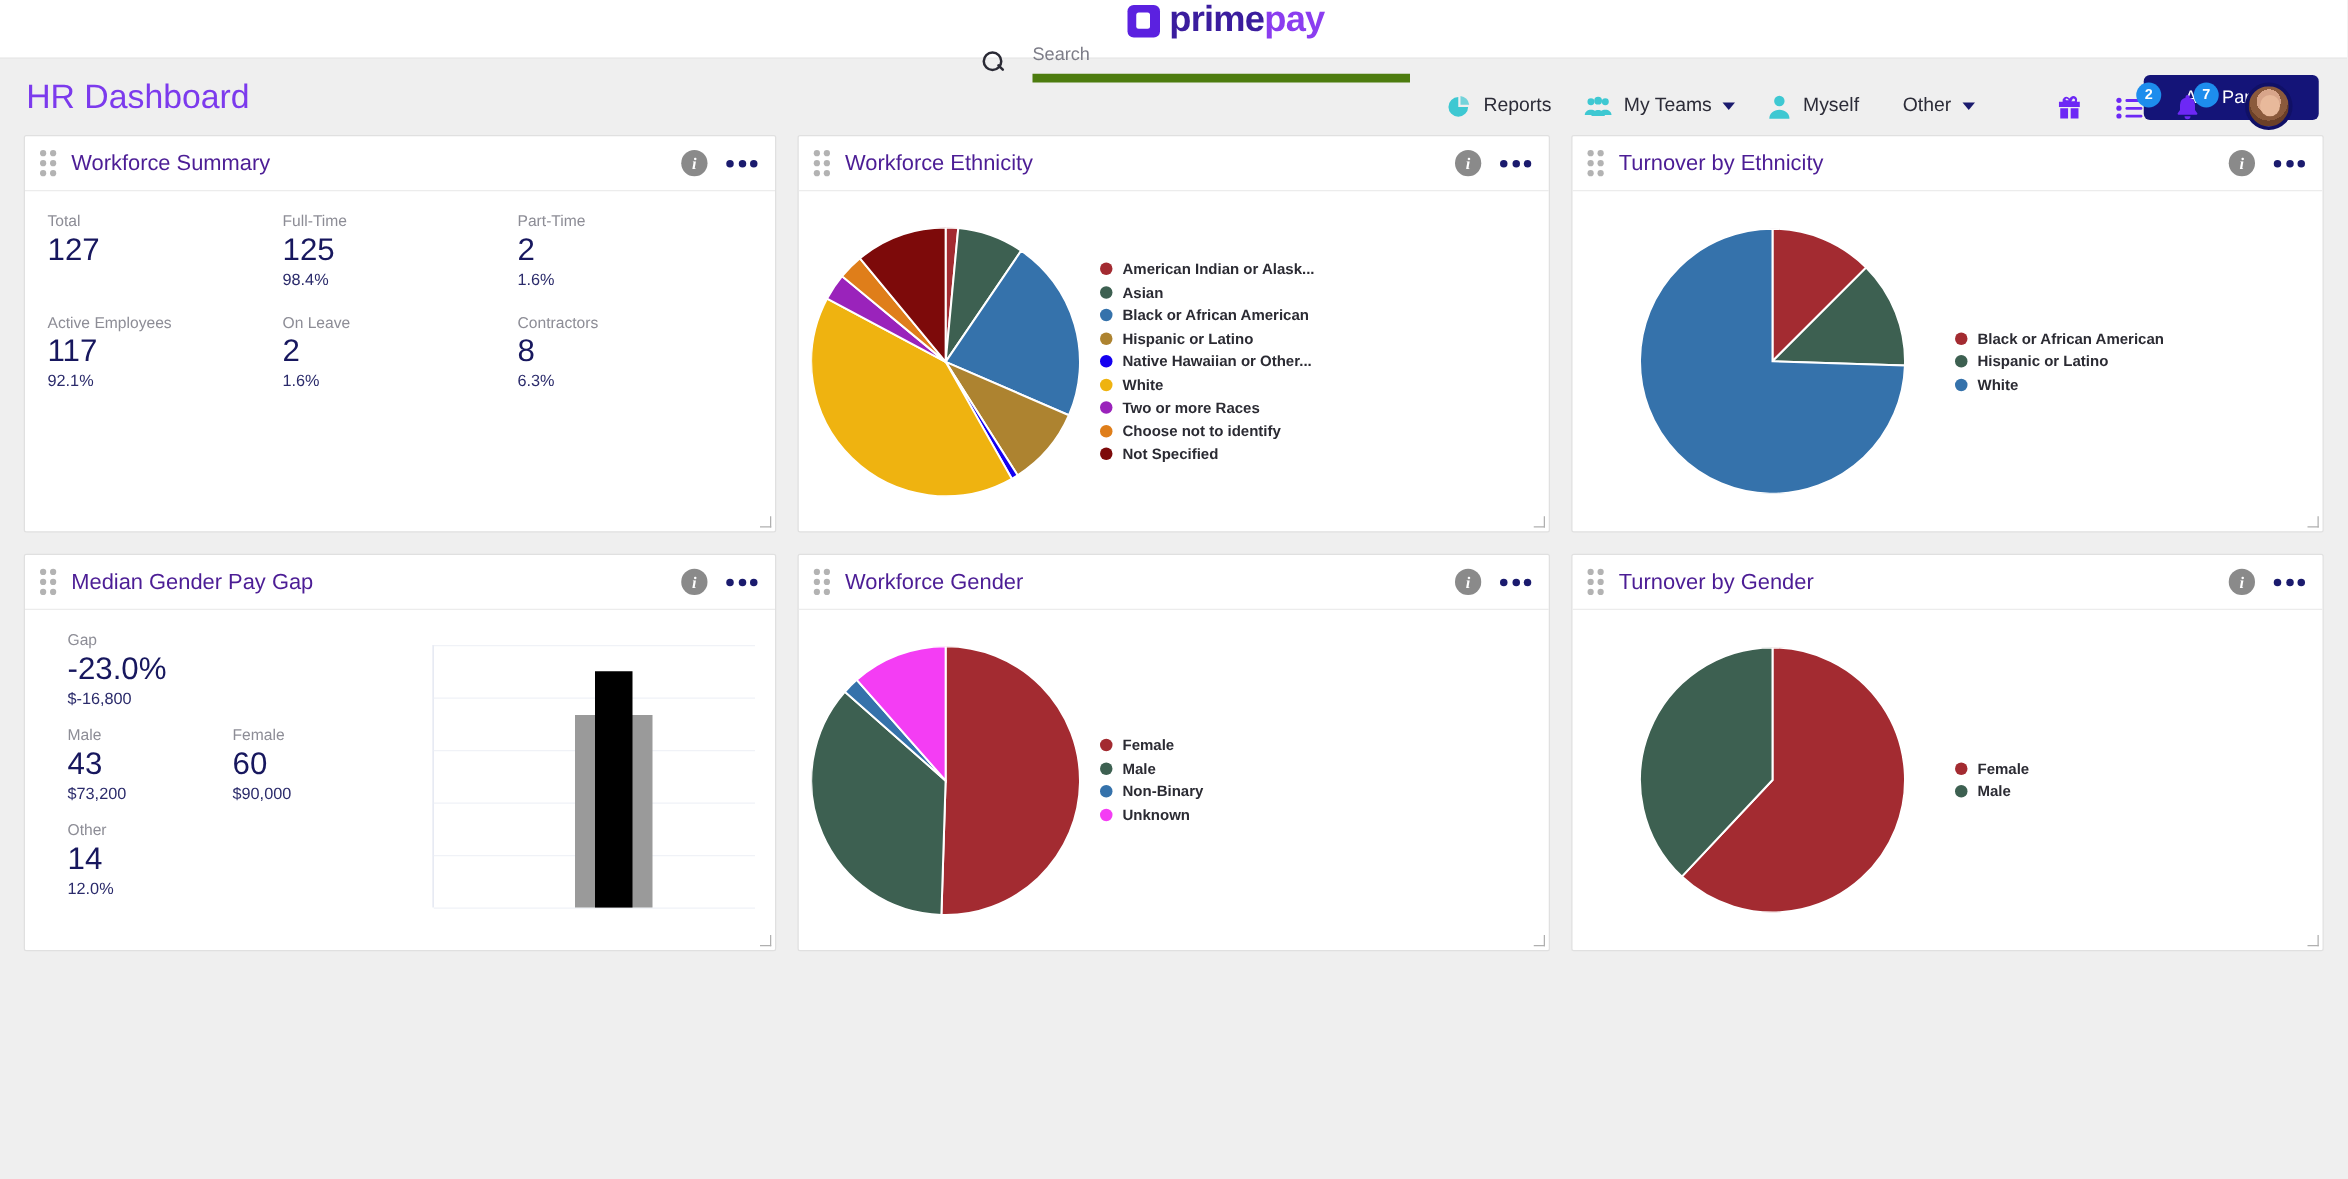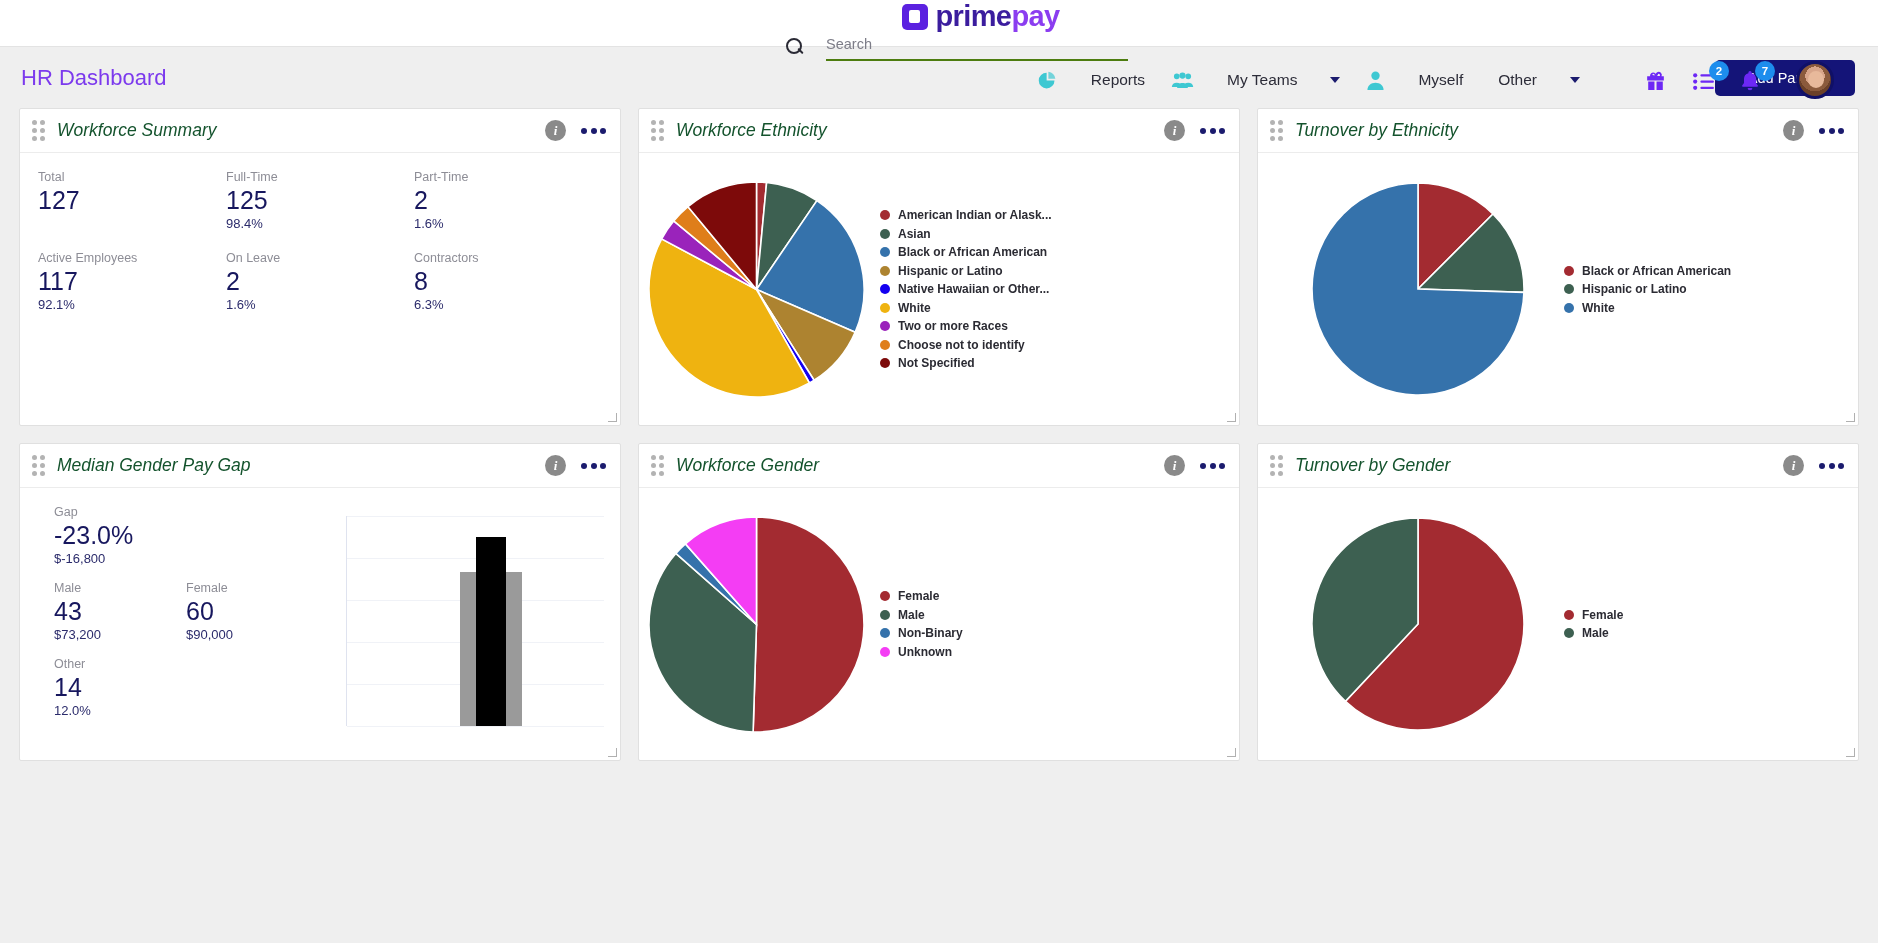--- a/index.html
+++ b/index.html
@@ -37,28 +37,28 @@
     content: ""; position: absolute; left: 4px; top: 3px;
     width: 12px; height: 12px; border: 2px solid #2a2a35; border-radius: 50%;
   }
   .search-icon-box::after {
     content: ""; position: absolute; left: 15px; top: 15px;
     width: 7px; height: 2px; background: #2a2a35;
     transform: rotate(45deg); border-radius: 1px;
   }
   .search-field {
     width: 302px; margin-left: 20px; border: none;
-    border-bottom: 2px solid #4d7c0f; background: transparent;
+    border-bottom: 7px solid #4d7c0f; background: transparent;
     font-size: 14.5px; color: #55555f; padding: 3px 0 7px 0;
     font-family: "Liberation Sans", sans-serif; outline: none;
   }
   .search-field::placeholder { color: #7d7d88; }
 
   .nav-right { margin-left: auto; display: flex; align-items: center; margin-right: 44px; }
-  .nav-item { display: flex; align-items: center; margin-left: 26px; cursor: pointer; gap: 24px; }
+  .nav-item { display: flex; align-items: center; margin-left: 26px; cursor: pointer; }
   .nav-label { font-size: 15.5px; color: #2c2c38; margin-left: 9px; }
   .nav-caret {
     margin-left: 9px; width: 0; height: 0;
     border-left: 5px solid transparent; border-right: 5px solid transparent;
     border-top: 6px solid #1b1b6e;
   }
   .ico-teal { color: #3ec8d2; display: inline-flex; }
 
   .badge-group { display: flex; align-items: center; margin-left: 40px; }
   .ico-btn { position: relative; margin-left: 22px; cursor: pointer; display: inline-flex; }
@@ -77,21 +77,21 @@
   .avatar::after {
     content: ""; position: absolute; left: 9px; top: 7px;
     width: 16px; height: 17px; border-radius: 50%; background: #e8b99b;
   }
 
   
   .page-head {
     height: 61px; display: flex; align-items: center;
     padding: 0 23px 0 21px; background: #efefef;
   }
-  .page-title { font-size: 22px; color: #7c3aed; font-weight: 400; }
+  .page-title { font-size: 27px; color: #7c3aed; font-weight: 400; }
   .add-panels {
     margin-left: auto; background: #141478; color: #fff;
     border: none; border-radius: 5px; font-size: 14.5px;
     padding: 10px 33px; cursor: pointer;
     font-family: "Liberation Sans", sans-serif;
   }
 
   
   .grid {
     display: grid; grid-template-columns: repeat(3, 1fr);
@@ -103,21 +103,21 @@
   }
   .panel-head {
     height: 44px; display: flex; align-items: center;
     padding: 0 14px 0 12px; border-bottom: 1px solid #ececec; flex: none;
   }
   .drag-dots {
     display: grid; grid-template-columns: repeat(2, 5px);
     grid-template-rows: repeat(3, 5px); gap: 3px; cursor: grab; margin-right: 12px;
   }
   .drag-dots i { background: #b3b3b3; border-radius: 50%; }
-  .panel-title { font-size: 17.5px; color: #14532d; font-weight: 400; font-style: italic; }
+  .panel-title { font-size: 17.5px; color: #4c1d95; font-weight: 400; }
   .head-icons { margin-left: auto; display: flex; align-items: center; gap: 15px; }
   .info-icon {
     width: 21px; height: 21px; border-radius: 50%; background: #8a8a8a;
     color: #fff; font-size: 13px; font-weight: 700; font-style: italic;
     display: flex; align-items: center; justify-content: center;
     font-family: "Liberation Serif", serif; cursor: pointer;
   }
   .menu-dots { display: flex; gap: 3.5px; cursor: pointer; }
   .menu-dots i { width: 6px; height: 6px; border-radius: 50%; background: #1b1b6e; }
   .panel-body { flex: 1; position: relative; overflow: hidden; }

